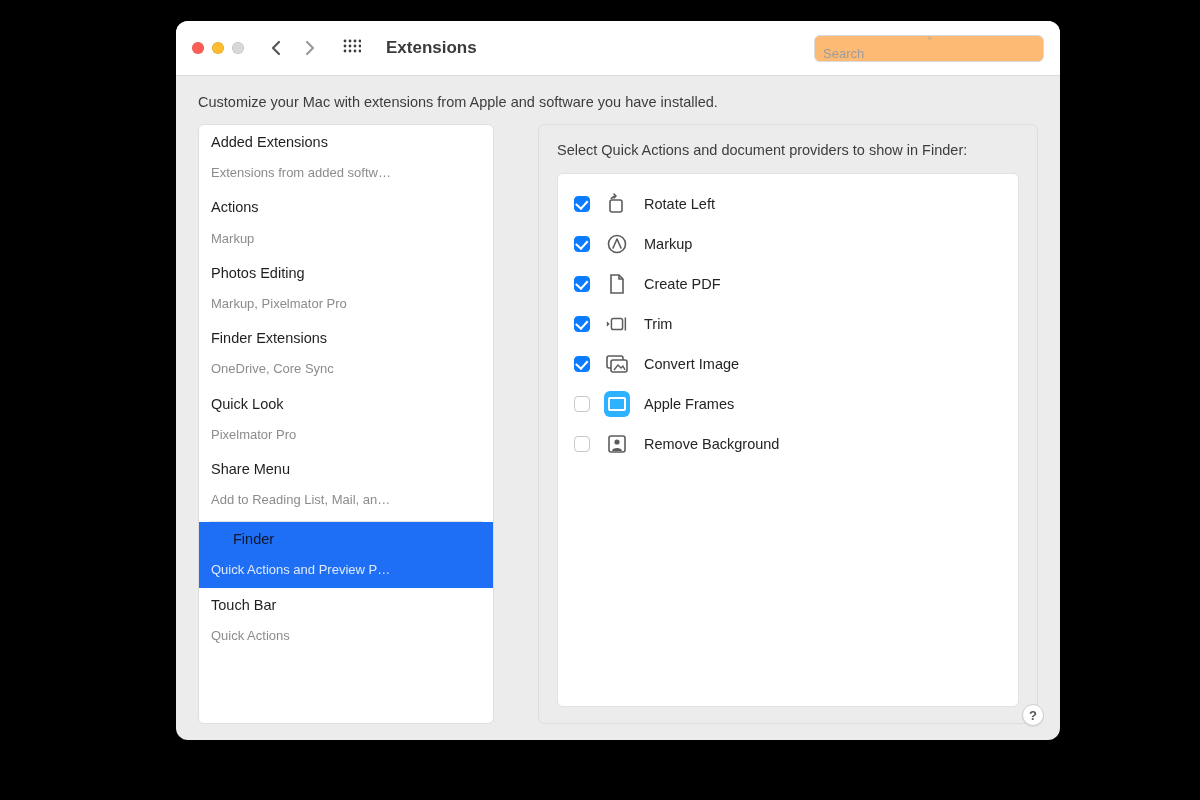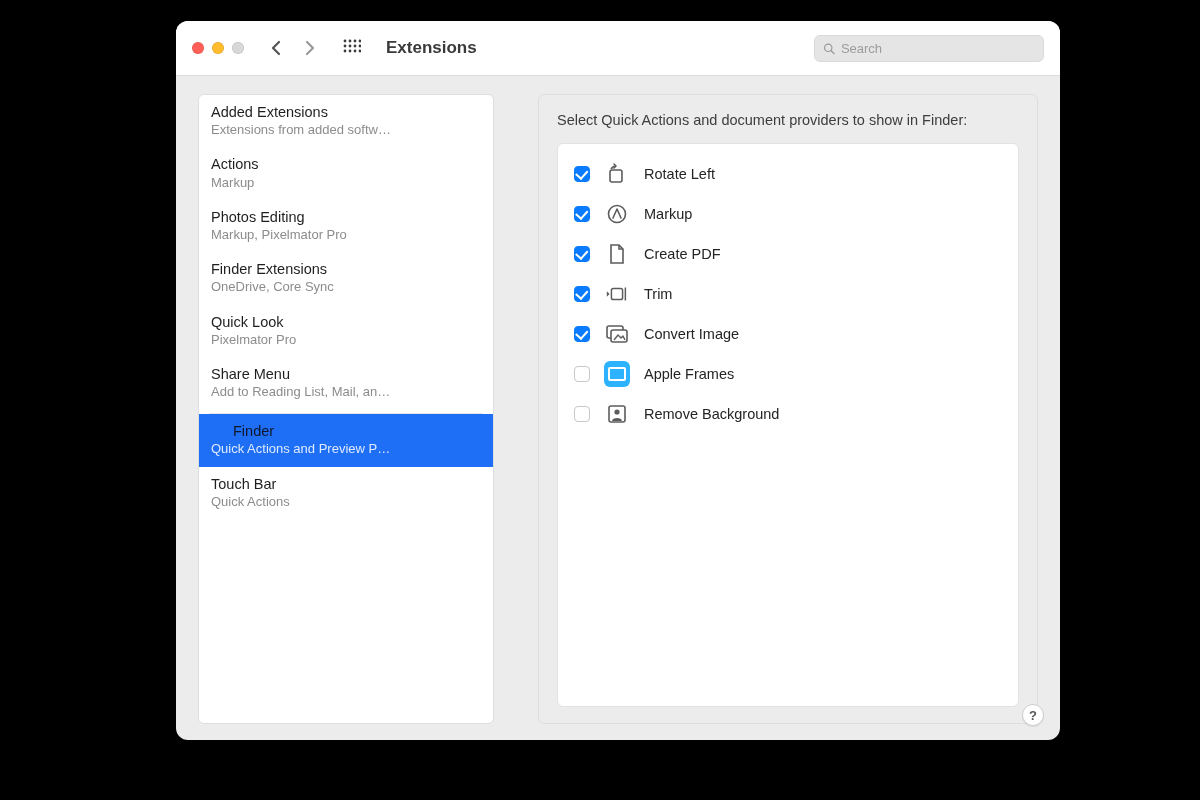--- a/index.html
+++ b/index.html
@@ -39,24 +39,25 @@
   .navbtn svg { stroke: #9a9a9a; }
   .navbtn.enabled svg { stroke: #555; }
   .grid-icon { width: 20px; height: 20px; display:flex; align-items:center; justify-content:center; margin: 0 6px 0 10px;}
   .grid-icon svg { fill: #3c3c3c; }
   .title { font-size: 17px; font-weight: 600; color: #3a3a3a; margin-left: 8px; }
   .spacer { flex: 1; }
   .search {
     width: 230px; height: 27px;
     border: 1px solid #dadada;
     border-radius: 6px;
-    background: #e5e5e5;
+    background: #fdba74;
     display: flex; align-items: center;
     padding: 0 8px; gap: 6px;
     color: #9a9a9a;
+    flex-direction: column;
   }
   .search input {
     border: none; outline: none; background: transparent;
     font-size: 13px; color: #333; width: 100%;
   }
   .search input::placeholder { color: #9c9c9c; }
 
   
   .body { flex: 1; padding: 18px 22px 16px 22px; display:flex; flex-direction:column; }
   .subtitle { font-size: 14.5px; color: #3d3d3d; margin-bottom: 14px; }
@@ -69,21 +70,21 @@
     border: 1px solid #dedede;
     border-radius: 6px;
     overflow: hidden;
   }
   .sb-item {
     padding: 8px 12px 9px 12px;
     border-bottom: 0;
     cursor: default;
   }
   .sb-item .t { font-size: 14.5px; color: #1f1f1f; line-height: 1.25; }
-  .sb-item .s { font-size: 13px; color: #8c8c8c; line-height: 1.25; margin-top: 1px; white-space: nowrap; overflow: hidden; text-overflow: ellipsis; }
+  .sb-item .s { font-size: 13px; color: #8c8c8c; line-height: 1.25; margin-top: 14px; white-space: nowrap; overflow: hidden; text-overflow: ellipsis; }
   .sb-sep { height: 1px; background: #e4e4e4; margin: 4px 10px 0 10px; }
   .sb-item.selected { background: #1e6ff6; }
   .sb-item.selected .t { color: #0f172a; margin-left: 22px; }
   .sb-item.selected .s { color: rgba(255,255,255,0.85); }
 
   
   .pane {
     flex: 1;
     background: #ececec;
     border: 1px solid #dedede;
@@ -181,20 +182,21 @@
     <div class="search">
       <svg width="13" height="13" viewBox="0 0 16 16">
           <circle cx="7" cy="7" r="5" stroke="#9a9a9a" stroke-width="1.6" fill="none"></circle>
           <line x1="11" y1="11" x2="15" y2="15" stroke="#9a9a9a" stroke-width="1.6" stroke-linecap="round"></line>
         </svg>
       <input type="text" placeholder="Search" style="">
     </div>
   </div>
 
   <div class="body">
+    <div class="subtitle">Customize your Mac with extensions from Apple and software you have installed.</div>
 
     <div class="columns">
 
       <div class="sidebar">
         <div class="sb-item">
           <div class="t">Added Extensions</div>
           <div class="s">Extensions from added softw…</div>
         </div>
         <div class="sb-item">
           <div class="t">Actions</div>

